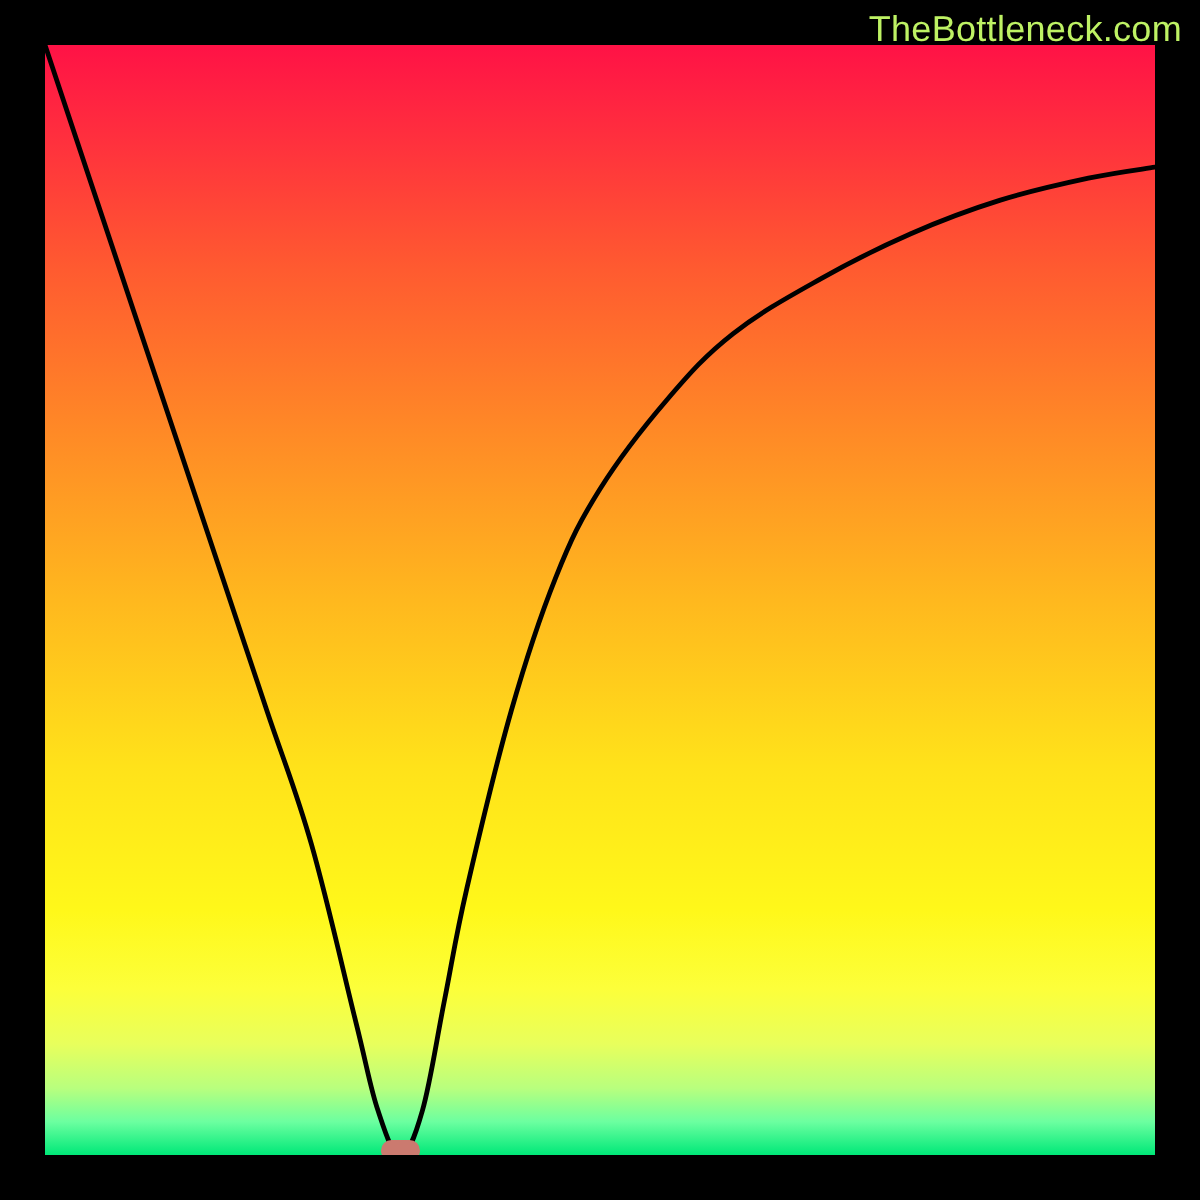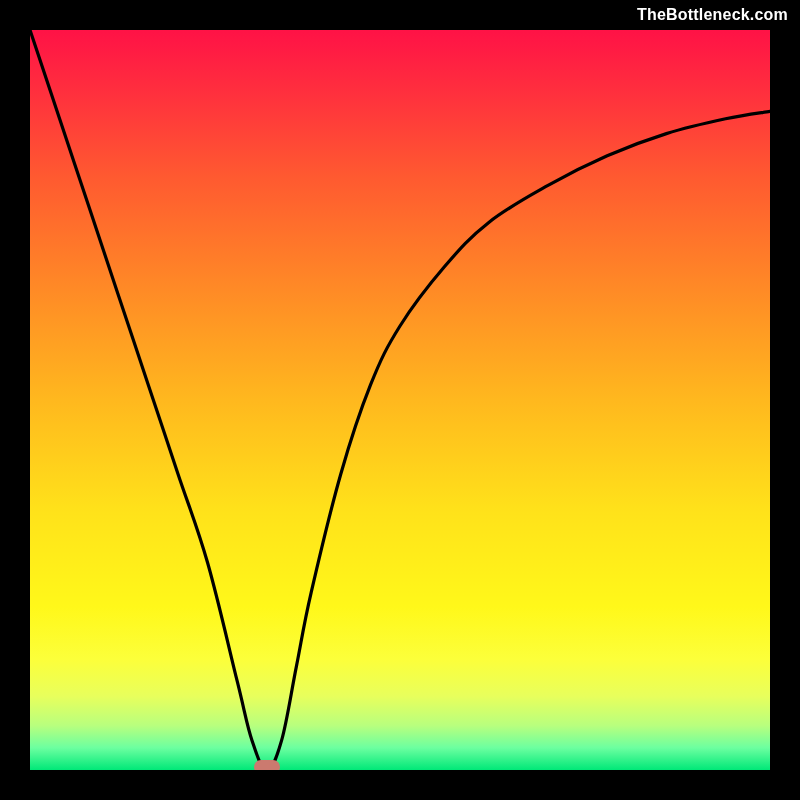--- a/index.html
+++ b/index.html
@@ -28,24 +28,24 @@
   .gradient-bg {
     position: absolute;
     left: 0; right: 0;
     width: 100%;
     height: 100%;
   }
   .watermark {
     position: absolute;
     top: 6px;
     right: 12px;
-    color: #ffffff;
-    font-size: 16px;
+    color: #bef264;
+    font-size: 24px;
     letter-spacing: 0.2px;
-    font-weight: 700;
+    font-weight: 400;
     user-select: none;
   }
   svg.curve {
     position: absolute;
     left: 0; top: 0;
     width: 100%;
     height: 100%;
   }
   .dip-marker {
     position: absolute;

